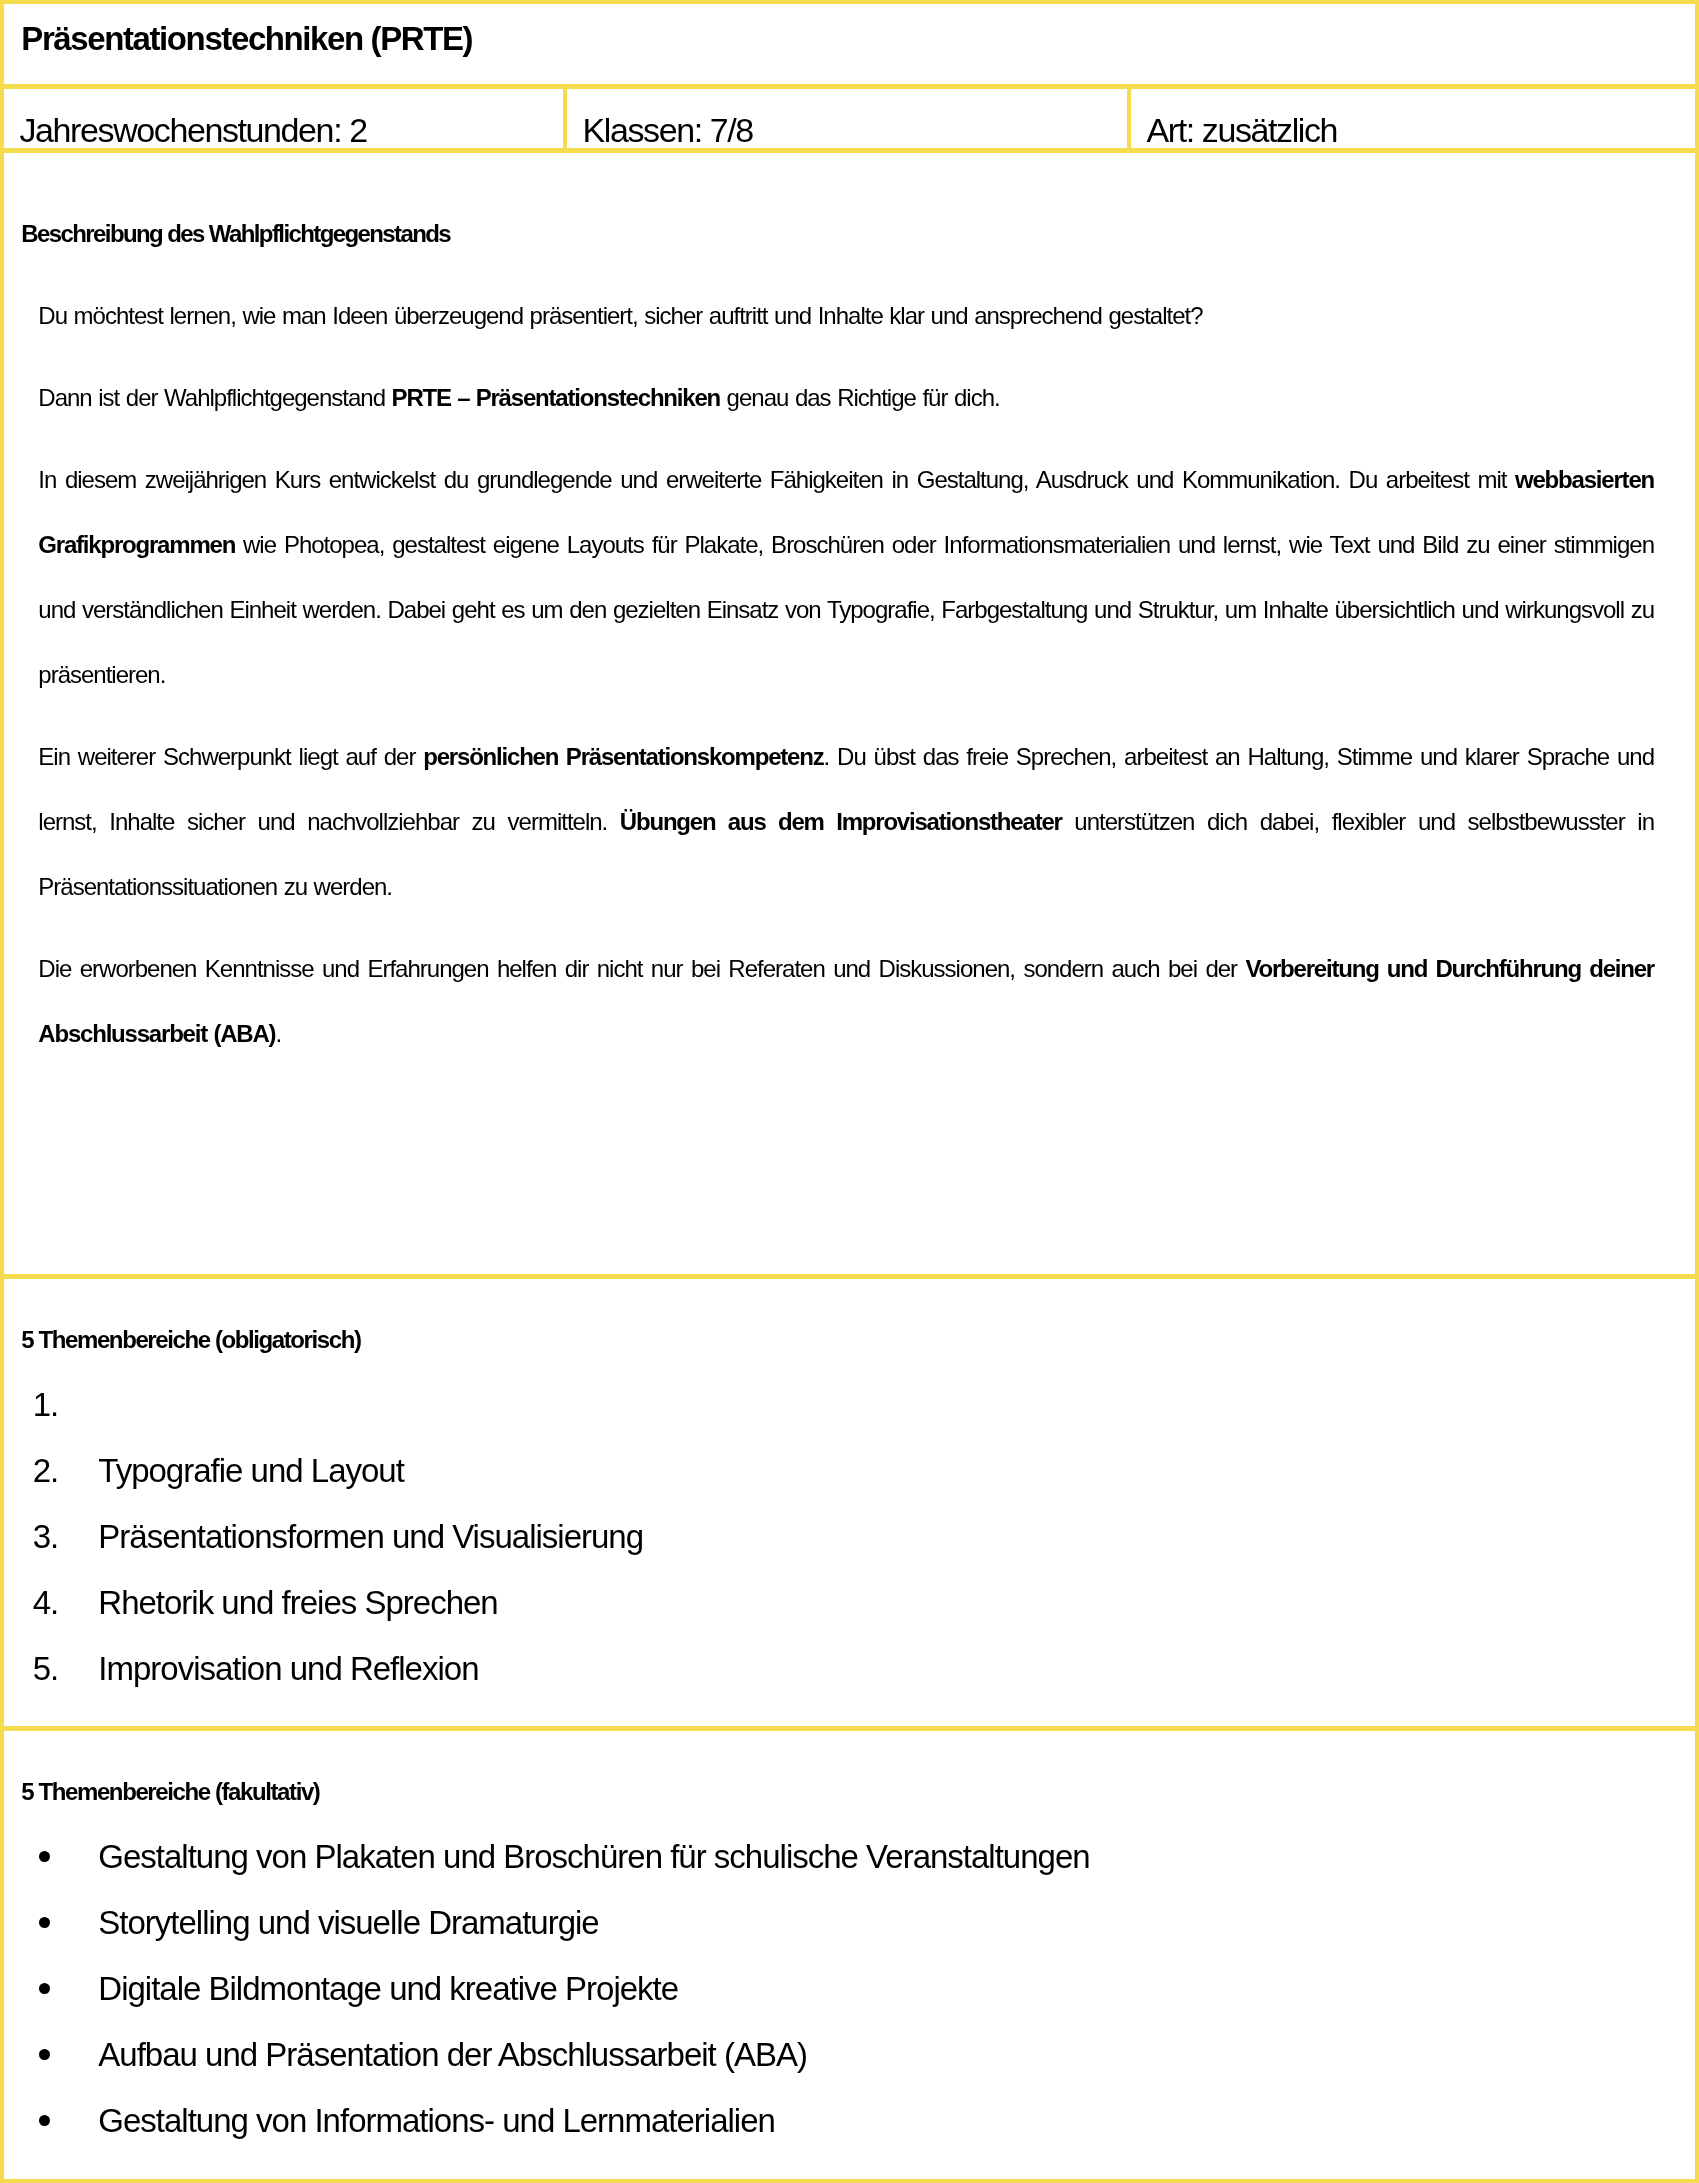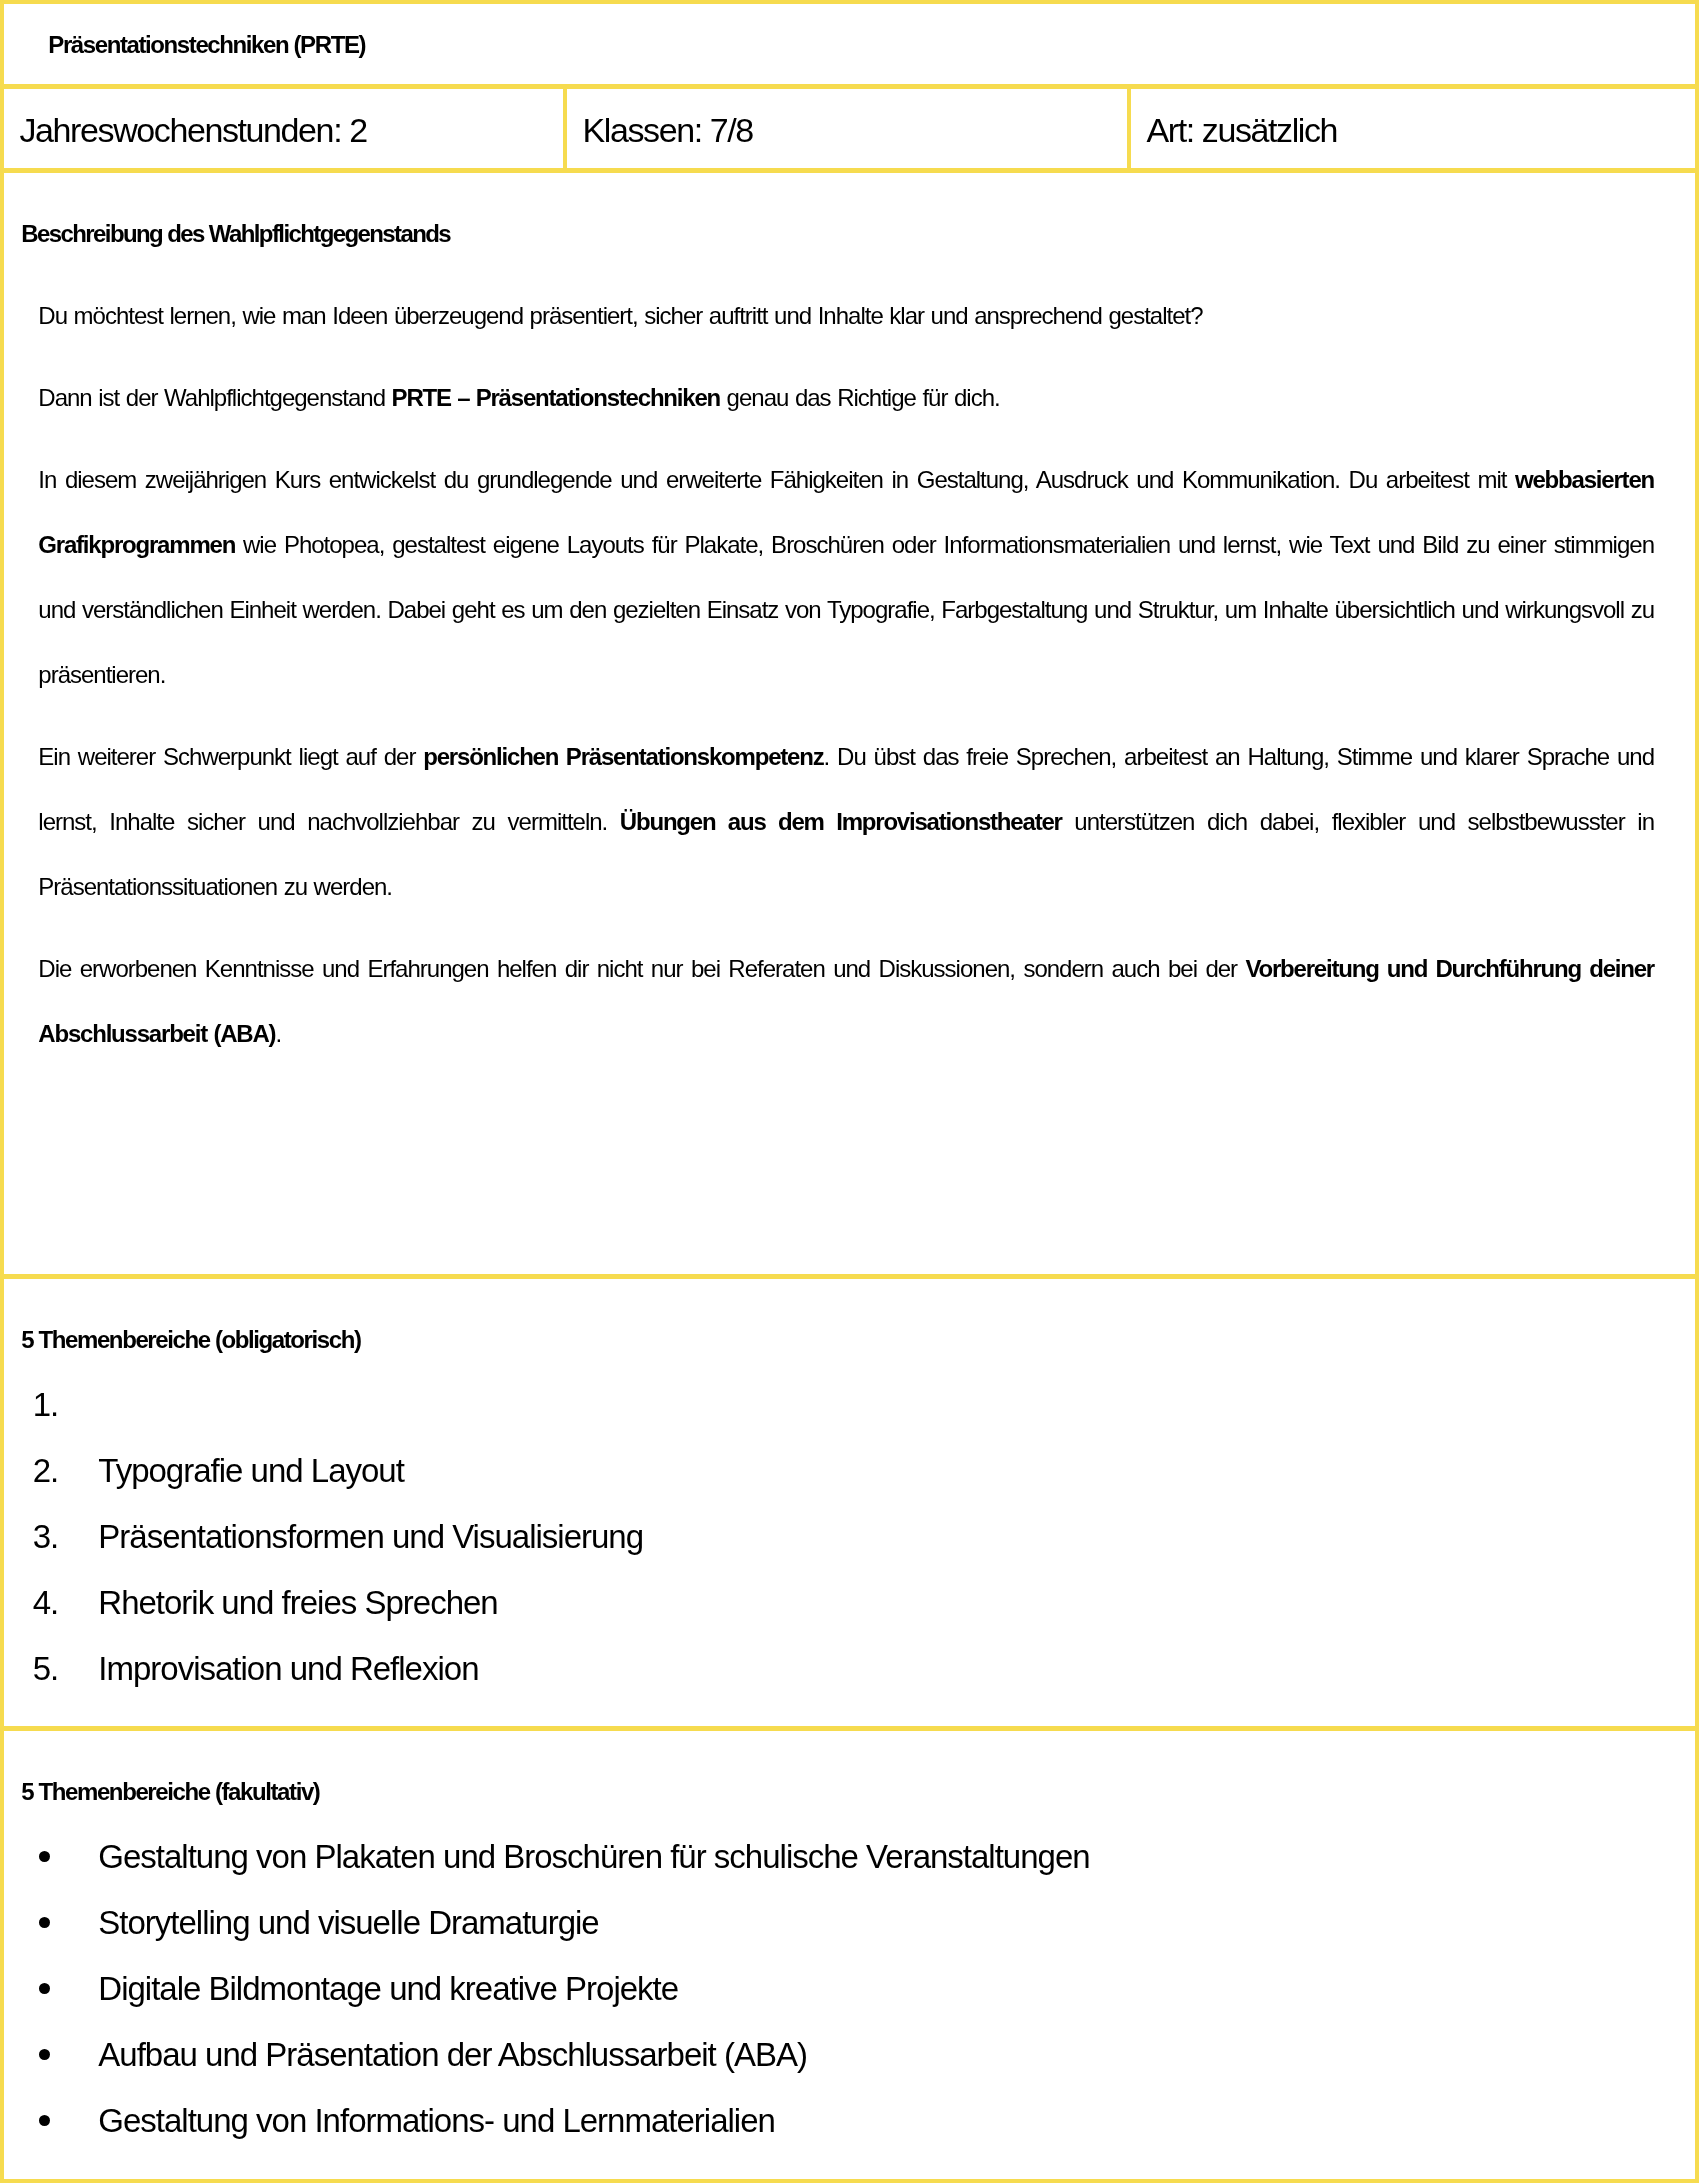--- a/index.html
+++ b/index.html
@@ -26,35 +26,34 @@
   .row {
     position: absolute;
     left: 0;
     right: 0;
     box-sizing: border-box;
     border-bottom: 5px solid var(--border);
   }
   .row.last { border-bottom: none; }
 
   .title-row { top: 0; height: 85px; }
-  .meta-row { top: 85px; height: 84px; display: flex; text-decoration: underline; }
+  .meta-row { top: 85px; height: 64px; display: flex; text-decoration: underline; }
   .desc-row { top: 169px; height: 1106px; }
   .oblig-row { top: 1275px; height: 452px; }
   .opt-row { top: 1727px; height: 447px; }
 
   .title {
     position: absolute;
     left: 17.3px;
-    top: 20px;
+    top: 14px;
     font-weight: bold;
-    font-size: 24px;
+    font-size: 33px;
     letter-spacing: -1.4px;
     line-height: 41px;
     white-space: nowrap;
-    margin-left: 27px;
   }
 
   .meta-cell {
     box-sizing: border-box;
     height: 100%;
     position: relative;
     font-size: 34px;
     letter-spacing: -1.4px;
     white-space: nowrap;
   }

